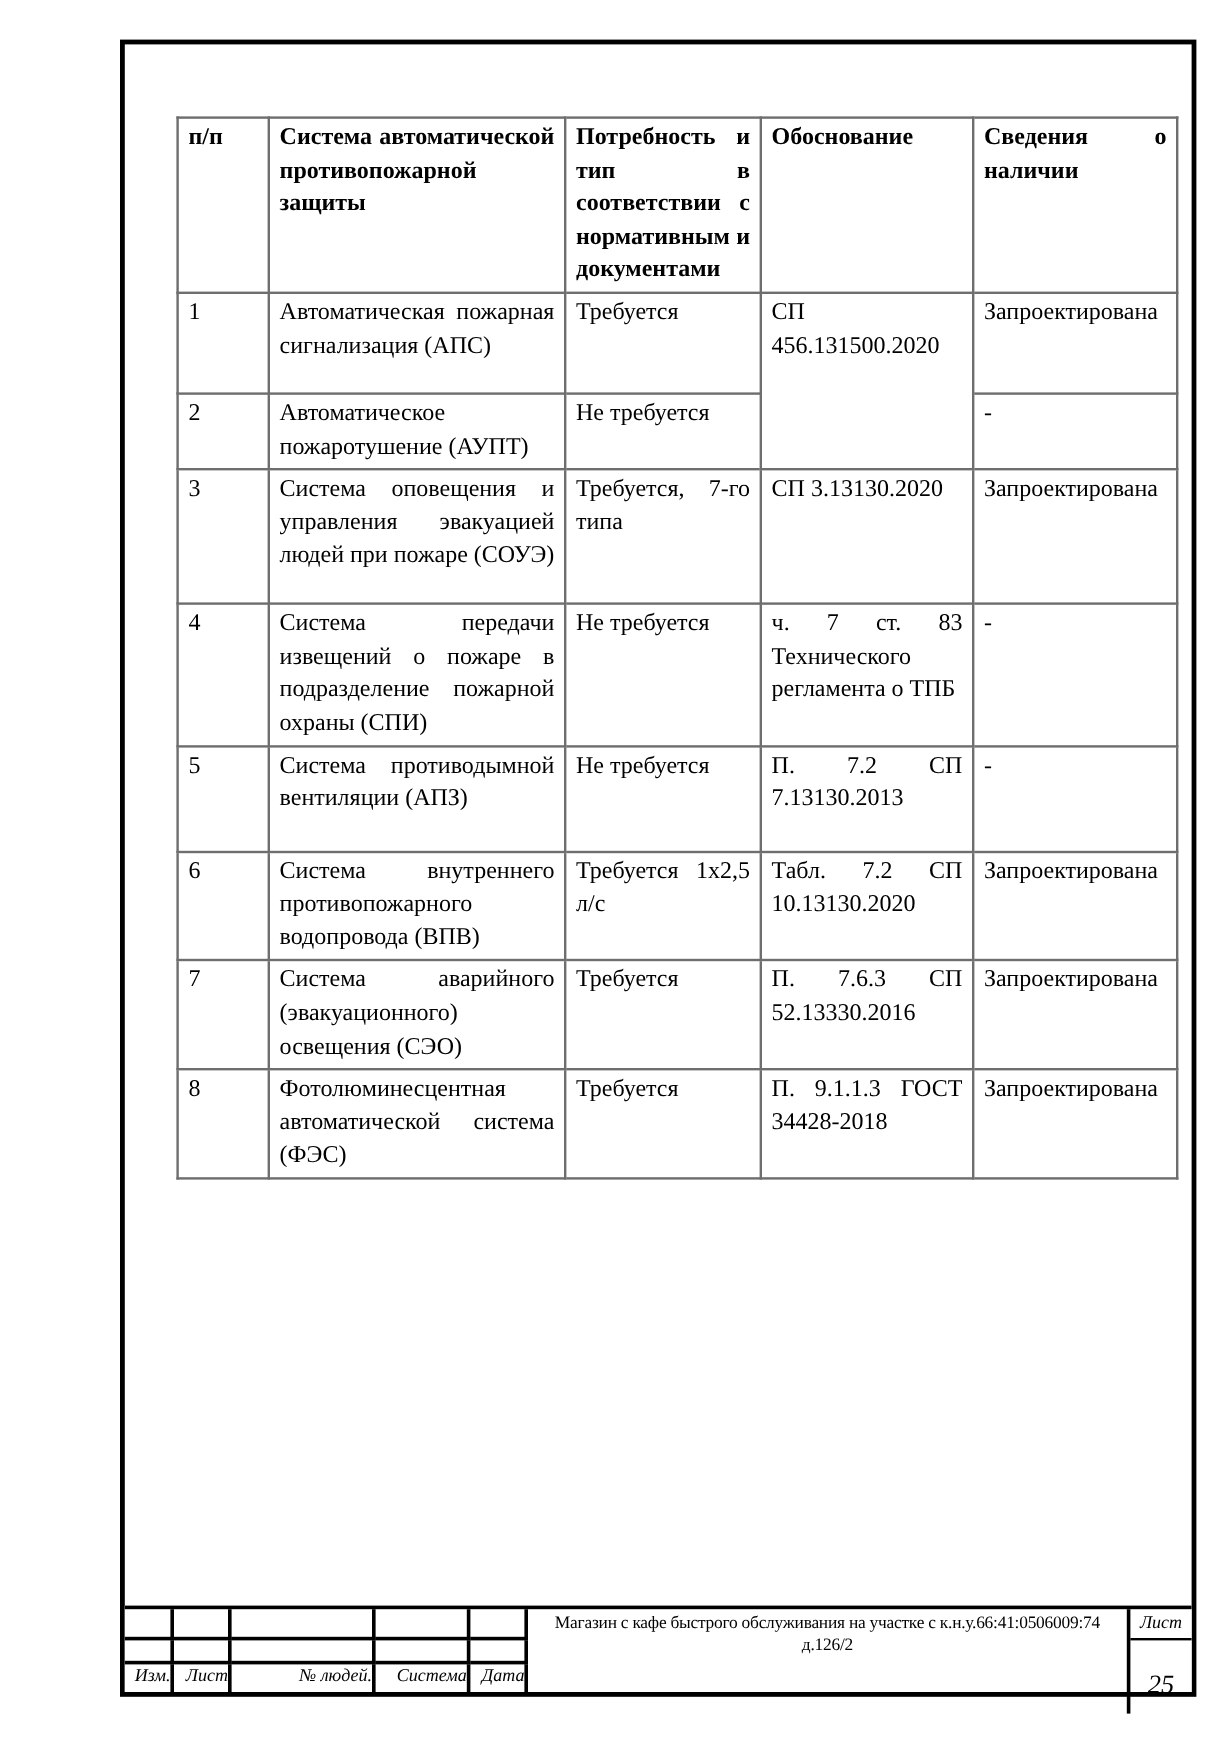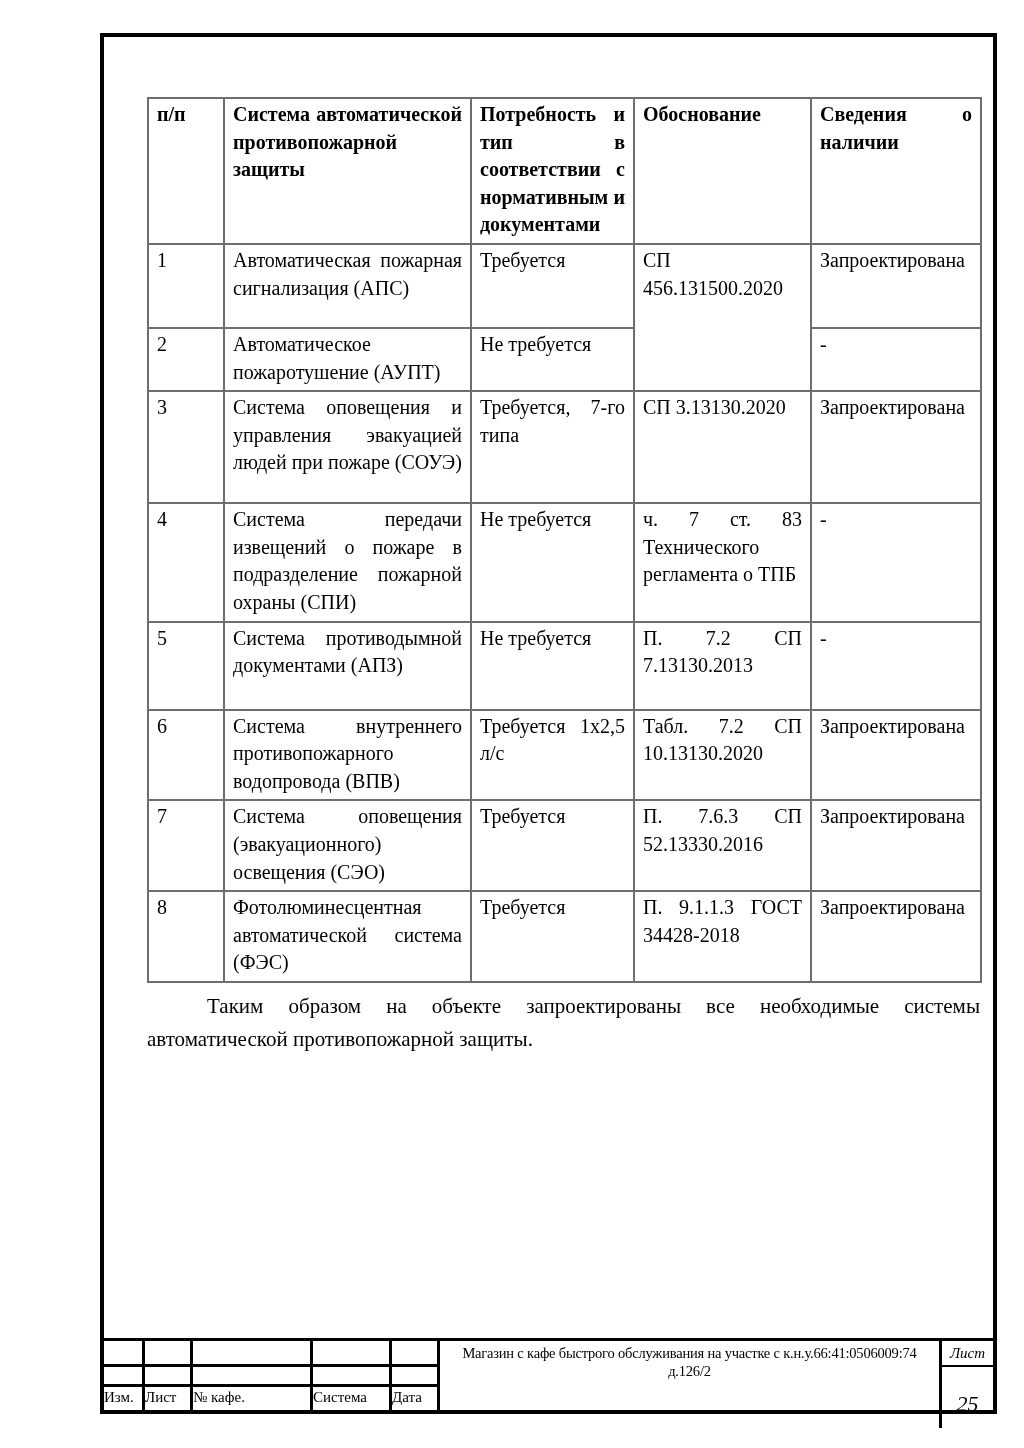--- a/index.html
+++ b/index.html
@@ -81,21 +81,22 @@
     grid-template-columns:41px 48px 120px 79px 48px;
     grid-template-rows:26px 20px 23px;
   }
   .stamp-grid .cell{
     box-sizing:border-box;
     border-right:3px solid #000;
     border-bottom:3px solid #000;
   }
   .stamp-grid .cell.last{border-bottom:none;}
   .stamp-grid .lbl{
-    text-align:left;
+    font-style:italic;
+    text-align:right;
     line-height:21px;
     white-space:nowrap;
     overflow:hidden;
   }
   .stamp-title{
     position:absolute;left:336px;top:0;
     width:502px;height:87px;
     box-sizing:border-box;
     border-right:3px solid #000;
     text-align:center;
@@ -171,67 +172,66 @@
       </tr>
       <tr class="r4">
         <td class="cell-num">4</td>
         <td>Система передачи извещений о пожаре в подразделение пожарной охраны (СПИ)</td>
         <td>Не требуется</td>
         <td>ч. 7 ст. 83 Технического регламента о ТПБ</td>
         <td class="cell-status">-</td>
       </tr>
       <tr class="r5">
         <td class="cell-num">5</td>
-        <td>Система противодымной документами (АПЗ)</td>
+        <td>Система противодымной вентиляции (АПЗ)</td>
         <td>Не требуется</td>
         <td>П. 7.2 СП 7.13130.2013</td>
         <td class="cell-status">-</td>
       </tr>
       <tr class="r6">
         <td class="cell-num">6</td>
         <td>Система внутреннего противопожарного водопровода (ВПВ)</td>
         <td>Требуется 1х2,5 л/с</td>
         <td>Табл. 7.2 СП 10.13130.2020</td>
         <td class="cell-status">Запроектирована</td>
       </tr>
       <tr class="r7">
         <td class="cell-num">7</td>
-        <td>Система оповещения (эвакуационного) освещения (СЭО)</td>
+        <td>Система аварийного (эвакуационного) освещения (СЭО)</td>
         <td>Требуется</td>
         <td>П. 7.6.3 СП 52.13330.2016</td>
         <td class="cell-status">Запроектирована</td>
       </tr>
       <tr class="r8">
         <td class="cell-num">8</td>
         <td>Фотолюминесцентная автоматической система (ФЭС)</td>
         <td>Требуется</td>
         <td>П. 9.1.1.3 ГОСТ 34428-2018</td>
         <td class="cell-status">Запроектирована</td>
       </tr>
     </tbody>
       </table>
 
-    <p class="conclusion">Таким образом на объекте запроектированы все необходимые системы автоматической противопожарной защиты.</p>
   </div>
 
   <div class="stamp">
     <div class="stamp-grid">
       <div class="cell"></div>
       <div class="cell"></div>
       <div class="cell"></div>
       <div class="cell"></div>
       <div class="cell"></div>
       <div class="cell"></div>
       <div class="cell"></div>
       <div class="cell"></div>
       <div class="cell"></div>
       <div class="cell"></div>
       <div class="cell last lbl">Изм.</div>
       <div class="cell last lbl">Лист</div>
-      <div class="cell last lbl">№ кафе.</div>
+      <div class="cell last lbl">№ людей.</div>
       <div class="cell last lbl">Система</div>
       <div class="cell last lbl">Дата</div>
     </div>
     <div class="stamp-title">Магазин с кафе быстрого обслуживания на участке с к.н.у.66:41:0506009:74 д.126/2</div>
     <div class="stamp-sheet">
       <div class="sheet-label">Лист</div>
       <div class="sheet-num">25</div>
     </div>
   </div>
 

